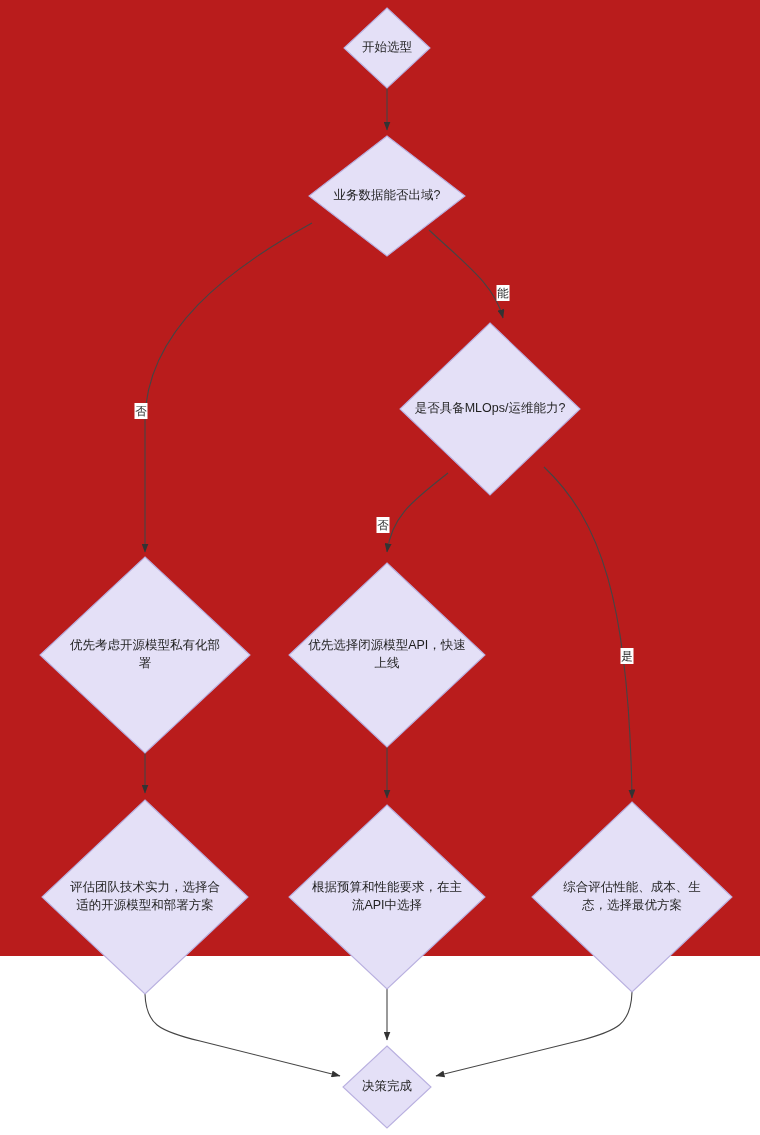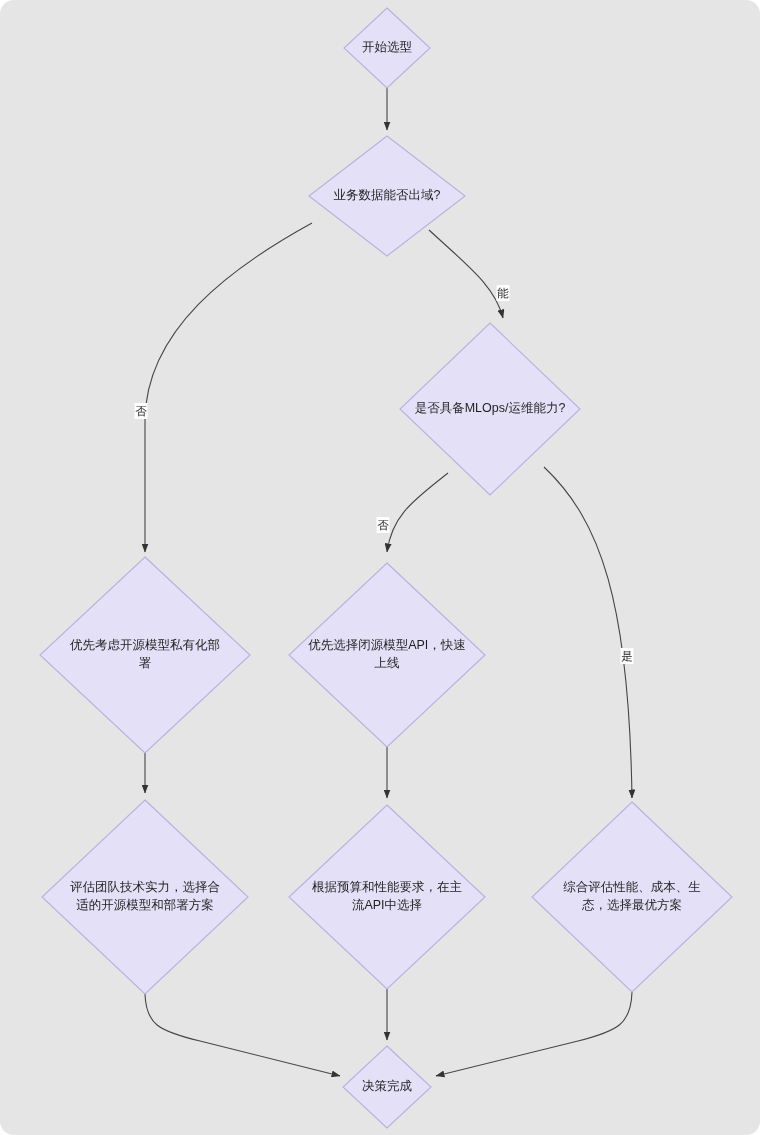--- a/index.html
+++ b/index.html
@@ -10,23 +10,22 @@
   }
   body {
     width: 760px;
     height: 1135px;
     font-family: "Liberation Sans", "DejaVu Sans", sans-serif;
     overflow: hidden;
   }
   #diagram-root {
     position: relative;
     width: 760px;
-    height: 1135px;
-    background: #e5e5e5;
-    border-radius: 14px;
+    height: 956px;
+    background: #b91c1c;
   }
   svg.flowchart {
     display: block;
     width: 760px;
     height: 1135px;
   }
   .node-shape {
     fill: #e4e0f7;
     stroke: #b9b0e0;
     stroke-width: 1.1;

